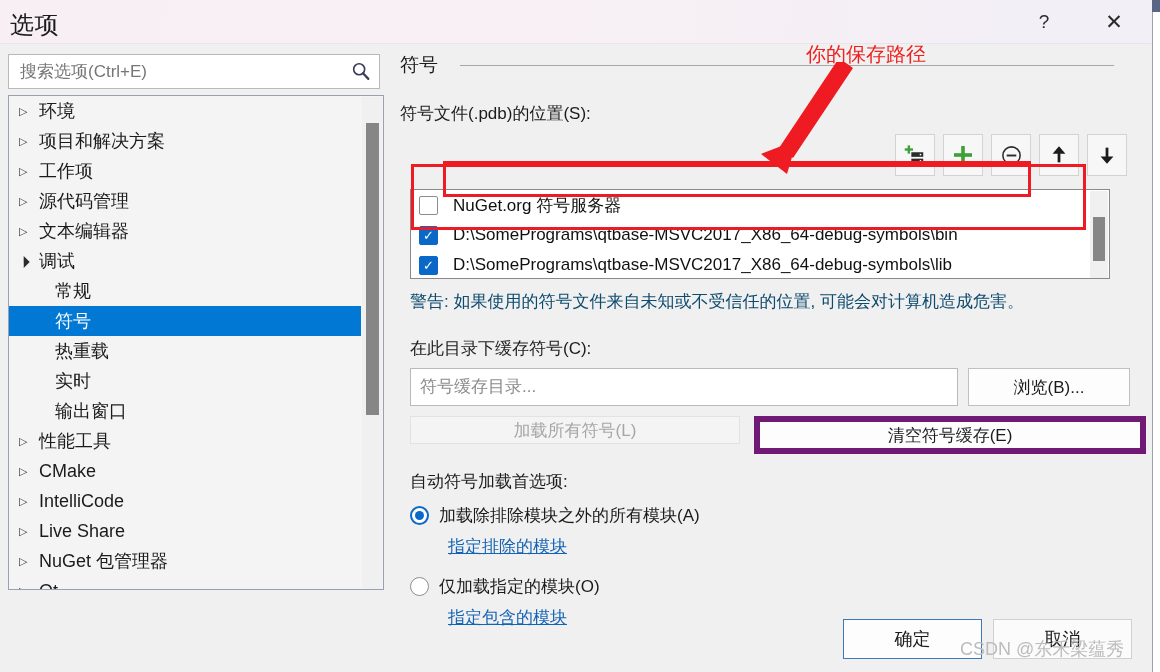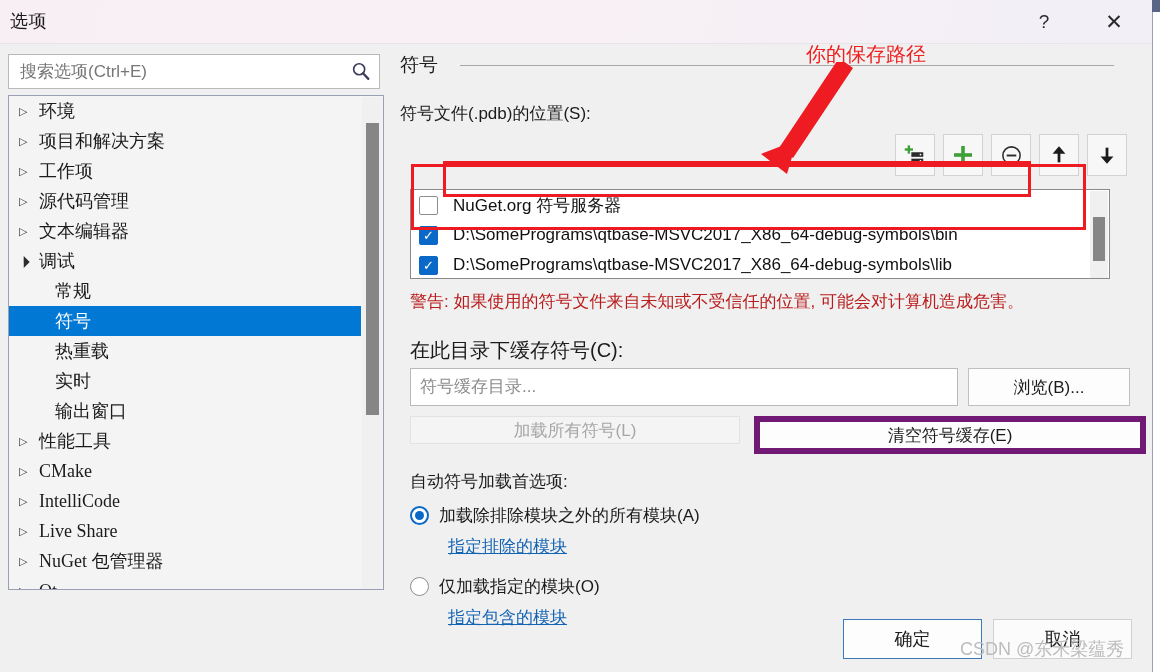--- a/index.html
+++ b/index.html
@@ -18,21 +18,21 @@
   }
 
   
   #titlebar {
     position: absolute; left: 0; top: 0; width: 1152px; height: 44px;
     background: linear-gradient(100deg, #f7eff3 0%, #f8f0f4 45%, #f2eff7 100%);
     border-bottom: 1px solid #e8e4ea;
   }
   #title-text {
     position: absolute; left: 10px; top: 9px;
-    font-size: 18px; color: #1b1b1b; letter-spacing: .5px;
+    font-size: 24px; color: #1b1b1b; letter-spacing: .5px;
   }
   .caption-btn {
     position: absolute; top: 0; width: 46px; height: 44px;
     display: flex; align-items: center; justify-content: center;
     font-size: 18px; color: #2a2a2a;
     cursor: default;
   }
   #help-btn { left: 1021px; font-size: 19px; }
   #close-btn { left: 1091px; font-size: 21px; font-weight: 300; }
   #right-edge {
@@ -58,21 +58,20 @@
   #search-icon {
     position: absolute; right: 7px; top: 6px;
     width: 22px; height: 22px;
   }
 
   
   #tree-panel {
     position: absolute; left: 8px; top: 95px; width: 376px; height: 495px;
     background: #f4f4f4; border: 1px solid #9aa0b4;
     overflow: hidden;
-    font-family: Liberation Serif, serif;
   }
   #tree-list { position: absolute; left: 0; top: 0; width: 352px; }
   .tree-item {
     position: relative; height: 30px;
     display: flex; align-items: center;
     font-size: 18px; color: #1b1b1b;
     white-space: nowrap;
   }
   .tree-item.child { padding-left: 44px; }
   .tree-item.root { padding-left: 10px; }
@@ -149,25 +148,25 @@
     background: #f0f0f0;
   }
   #list-thumb {
     position: absolute; left: 3px; top: 26px; width: 12px; height: 44px;
     background: #868686;
   }
 
   
   #warning-text {
     position: absolute; left: 10px; top: 240px;
-    font-size: 17px; color: #b91c1c; white-space: nowrap;
+    font-size: 17px; color: #0c4a6e; white-space: nowrap;
   }
   #cache-label {
     position: absolute; left: 10px; top: 287px;
-    font-size: 20px; color: #1b1b1b;
+    font-size: 17px; color: #1b1b1b;
   }
   #cache-input-wrap {
     position: absolute; left: 10px; top: 318px; width: 548px; height: 38px;
     background: #ffffff; border: 1px solid #b9b9b9;
   }
   #cache-input {
     width: 100%; height: 100%; border: 0; outline: 0; background: transparent;
     padding: 0 9px; font-family: inherit; font-size: 17px; color: #8a8a8a;
   }
   #cache-input::placeholder { color: #8a8a8a; opacity: 1; }

